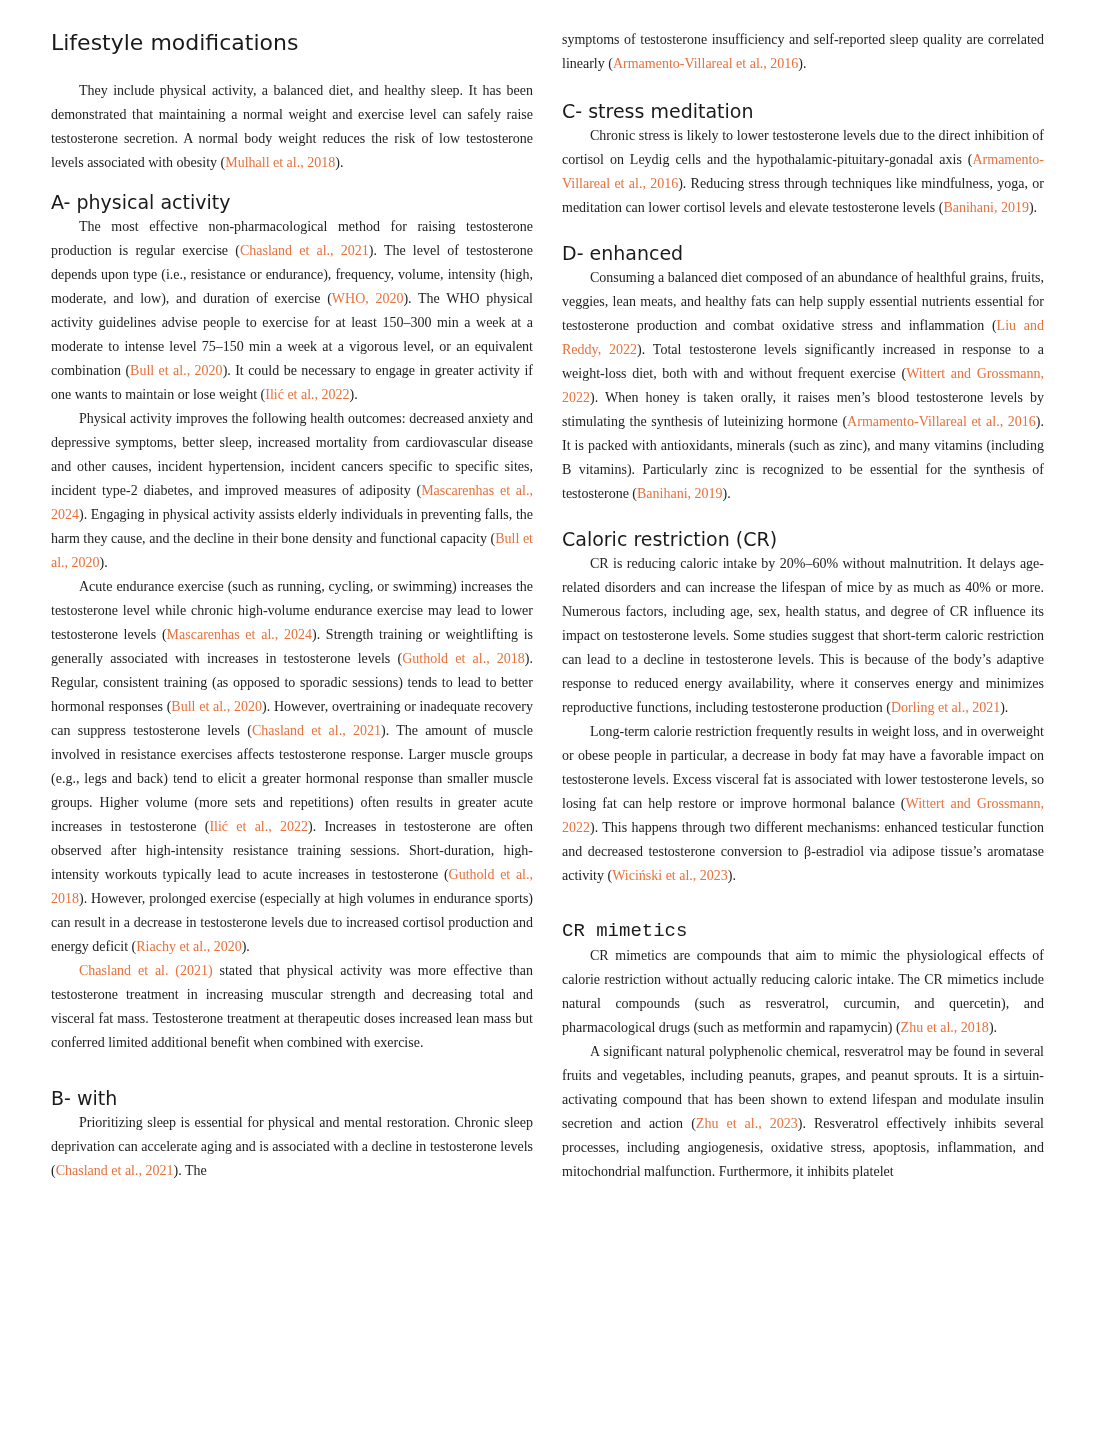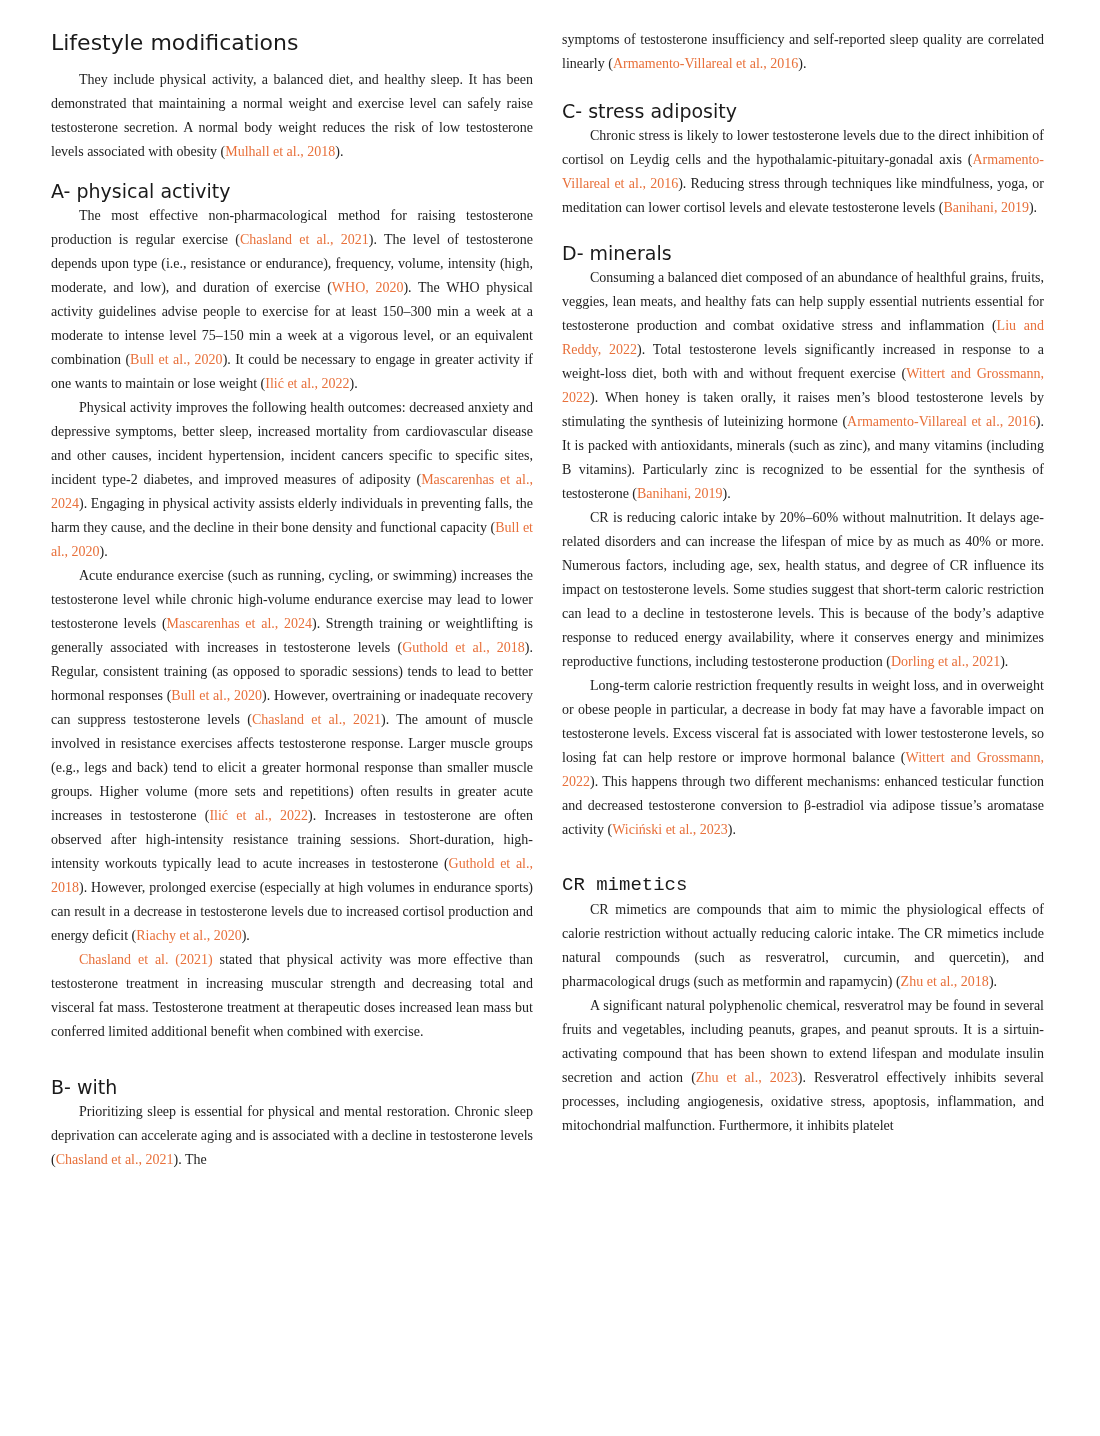--- a/index.html
+++ b/index.html
@@ -10,21 +10,21 @@
       display: flex; justify-content: space-between;
     }
     .column { width: 482px; }
     .col-right { width: 482px; }
     h2.section {
       font-family: "DejaVu Sans", sans-serif;
       font-weight: normal;
       color: #1a1a1a;
       margin: 0;
     }
-    h2.h-main { font-size: 22px; line-height: 30px; margin-top: 0; margin-bottom: 10px; }
+    h2.h-main { font-size: 22px; line-height: 30px; margin-top: 0; margin-bottom: 21px; }
     h2.h-sub { font-size: 19px; line-height: 26px; margin-top: 20px; margin-bottom: 0; }
     h2.h-sub.first { margin-top: 14px; }
     p.para {
       font-family: "Liberation Serif", serif;
       font-size: 14px;
       line-height: 24px;
       color: #222222;
       text-align: justify;
       text-indent: 28px;
       margin: 0;
@@ -42,23 +42,24 @@
       <h2 class="section h-sub" style="margin-top: 14px;">A- physical activity</h2>
       <p class="para"><span>The most effective non-pharmacological method for raising testosterone production is regular exercise (</span><span class="cite" style="color: rgb(232, 112, 58);">Chasland et al., 2021</span><span>). The level of testosterone depends upon type (i.e., resistance or endurance), frequency, volume, intensity (high, moderate, and low), and duration of exercise (</span><span class="cite" style="color: rgb(232, 112, 58);">WHO, 2020</span><span>). The WHO physical activity guidelines advise people to exercise for at least 150–300 min a week at a moderate to intense level 75–150 min a week at a vigorous level, or an equivalent combination (</span><span class="cite" style="color: rgb(232, 112, 58);">Bull et al., 2020</span><span>). It could be necessary to engage in greater activity if one wants to maintain or lose weight (</span><span class="cite" style="color: rgb(232, 112, 58);">Ilić et al., 2022</span><span>).</span></p>
       <p class="para"><span>Physical activity improves the following health outcomes: decreased anxiety and depressive symptoms, better sleep, increased mortality from cardiovascular disease and other causes, incident hypertension, incident cancers specific to specific sites, incident type-2 diabetes, and improved measures of adiposity (</span><span class="cite" style="color: rgb(232, 112, 58);">Mascarenhas et al., 2024</span><span>). Engaging in physical activity assists elderly individuals in preventing falls, the harm they cause, and the decline in their bone density and functional capacity (</span><span class="cite" style="color: rgb(232, 112, 58);">Bull et al., 2020</span><span>).</span></p>
       <p class="para"><span>Acute endurance exercise (such as running, cycling, or swimming) increases the testosterone level while chronic high-volume endurance exercise may lead to lower testosterone levels (</span><span class="cite" style="color: rgb(232, 112, 58);">Mascarenhas et al., 2024</span><span>). Strength training or weightlifting is generally associated with increases in testosterone levels (</span><span class="cite" style="color: rgb(232, 112, 58);">Guthold et al., 2018</span><span>). Regular, consistent training (as opposed to sporadic sessions) tends to lead to better hormonal responses (</span><span class="cite" style="color: rgb(232, 112, 58);">Bull et al., 2020</span><span>). However, overtraining or inadequate recovery can suppress testosterone levels (</span><span class="cite" style="color: rgb(232, 112, 58);">Chasland et al., 2021</span><span>). The amount of muscle involved in resistance exercises affects testosterone response. Larger muscle groups (e.g., legs and back) tend to elicit a greater hormonal response than smaller muscle groups. Higher volume (more sets and repetitions) often results in greater acute increases in testosterone (</span><span class="cite" style="color: rgb(232, 112, 58);">Ilić et al., 2022</span><span>). Increases in testosterone are often observed after high-intensity resistance training sessions. Short-duration, high-intensity workouts typically lead to acute increases in testosterone (</span><span class="cite" style="color: rgb(232, 112, 58);">Guthold et al., 2018</span><span>). However, prolonged exercise (especially at high volumes in endurance sports) can result in a decrease in testosterone levels due to increased cortisol production and energy deficit (</span><span class="cite" style="color: rgb(232, 112, 58);">Riachy et al., 2020</span><span>).</span></p>
       <p class="para"><span class="cite" style="color: rgb(232, 112, 58);">Chasland et al. (2021)</span><span> stated that physical activity was more effective than testosterone treatment in increasing muscular strength and decreasing total and visceral fat mass. Testosterone treatment at therapeutic doses increased lean mass but conferred limited additional benefit when combined with exercise.</span></p>
       <h2 class="section h-sub" style="margin-top: 30px;">B- with</h2>
       <p class="para"><span>Prioritizing sleep is essential for physical and mental restoration. Chronic sleep deprivation can accelerate aging and is associated with a decline in testosterone levels (</span><span class="cite" style="color: rgb(232, 112, 58);">Chasland et al., 2021</span><span>). The</span></p>
     </div>
   <div class="column col-right" id="col-right">
       <p class="para" style="text-indent: 0px;"><span>symptoms of testosterone insufficiency and self-reported sleep quality are correlated linearly (</span><span class="cite" style="color: rgb(232, 112, 58);">Armamento-Villareal et al., 2016</span><span>).</span></p>
-      <h2 class="section h-sub first" style="margin-top: 22px;">C- stress adiposity</h2>
+      <h2 class="section h-sub first" style="margin-top: 22px;">C- stress meditation</h2>
       <p class="para"><span>Chronic stress is likely to lower testosterone levels due to the direct inhibition of cortisol on Leydig cells and the hypothalamic-pituitary-gonadal axis (</span><span class="cite" style="color: rgb(232, 112, 58);">Armamento-Villareal et al., 2016</span><span>). Reducing stress through techniques like mindfulness, yoga, or meditation can lower cortisol levels and elevate testosterone levels (</span><span class="cite" style="color: rgb(232, 112, 58);">Banihani, 2019</span><span>).</span></p>
-      <h2 class="section h-sub">D- minerals</h2>
+      <h2 class="section h-sub">D- enhanced</h2>
       <p class="para"><span>Consuming a balanced diet composed of an abundance of healthful grains, fruits, veggies, lean meats, and healthy fats can help supply essential nutrients essential for testosterone production and combat oxidative stress and inflammation (</span><span class="cite" style="color: rgb(232, 112, 58);">Liu and Reddy, 2022</span><span>). Total testosterone levels significantly increased in response to a weight-loss diet, both with and without frequent exercise (</span><span class="cite" style="color: rgb(232, 112, 58);">Wittert and Grossmann, 2022</span><span>). When honey is taken orally, it raises men’s blood testosterone levels by stimulating the synthesis of luteinizing hormone (</span><span class="cite" style="color: rgb(232, 112, 58);">Armamento-Villareal et al., 2016</span><span>). It is packed with antioxidants, minerals (such as zinc), and many vitamins (including B vitamins). Particularly zinc is recognized to be essential for the synthesis of testosterone (</span><span class="cite" style="color: rgb(232, 112, 58);">Banihani, 2019</span><span>).</span></p>
+      <h2 class="section h-sub">Caloric restriction (CR)</h2>
       <p class="para"><span>CR is reducing caloric intake by 20%–60% without malnutrition. It delays age-related disorders and can increase the lifespan of mice by as much as 40% or more. Numerous factors, including age, sex, health status, and degree of CR influence its impact on testosterone levels. Some studies suggest that short-term caloric restriction can lead to a decline in testosterone levels. This is because of the body’s adaptive response to reduced energy availability, where it conserves energy and minimizes reproductive functions, including testosterone production (</span><span class="cite" style="color: rgb(232, 112, 58);">Dorling et al., 2021</span><span>).</span></p>
       <p class="para"><span>Long-term calorie restriction frequently results in weight loss, and in overweight or obese people in particular, a decrease in body fat may have a favorable impact on testosterone levels. Excess visceral fat is associated with lower testosterone levels, so losing fat can help restore or improve hormonal balance (</span><span class="cite" style="color: rgb(232, 112, 58);">Wittert and Grossmann, 2022</span><span>). This happens through two different mechanisms: enhanced testicular function and decreased testosterone conversion to β-estradiol via adipose tissue’s aromatase activity (</span><span class="cite" style="color: rgb(232, 112, 58);">Wiciński et al., 2023</span><span>).</span></p>
       <h2 class="section h-sub" style="margin-top: 30px; font-family: Liberation Mono, monospace;">CR mimetics</h2>
       <p class="para"><span>CR mimetics are compounds that aim to mimic the physiological effects of calorie restriction without actually reducing caloric intake. The CR mimetics include natural compounds (such as resveratrol, curcumin, and quercetin), and pharmacological drugs (such as metformin and rapamycin) (</span><span class="cite" style="color: rgb(232, 112, 58);">Zhu et al., 2018</span><span>).</span></p>
       <p class="para"><span>A significant natural polyphenolic chemical, resveratrol may be found in several fruits and vegetables, including peanuts, grapes, and peanut sprouts. It is a sirtuin-activating compound that has been shown to extend lifespan and modulate insulin secretion and action (</span><span class="cite" style="color: rgb(232, 112, 58);">Zhu et al., 2023</span><span>). Resveratrol effectively inhibits several processes, including angiogenesis, oxidative stress, apoptosis, inflammation, and mitochondrial malfunction. Furthermore, it inhibits platelet</span></p>
     </div>
 </div>
 
 </body></html>

